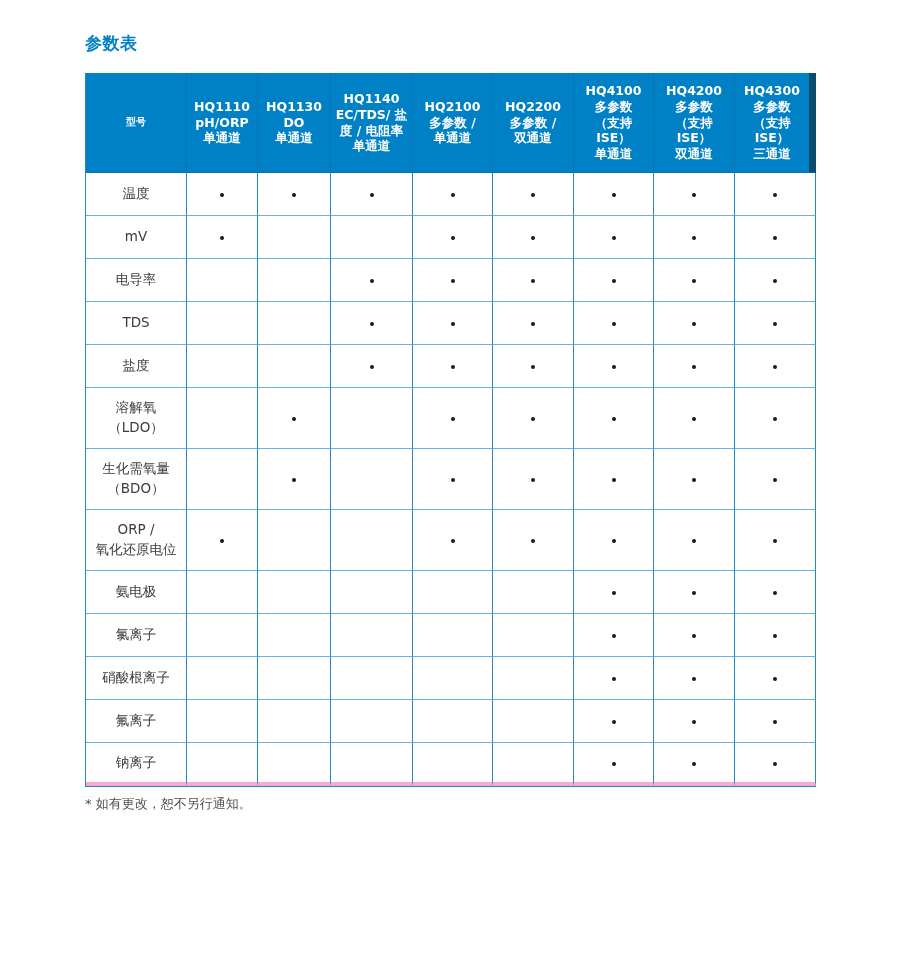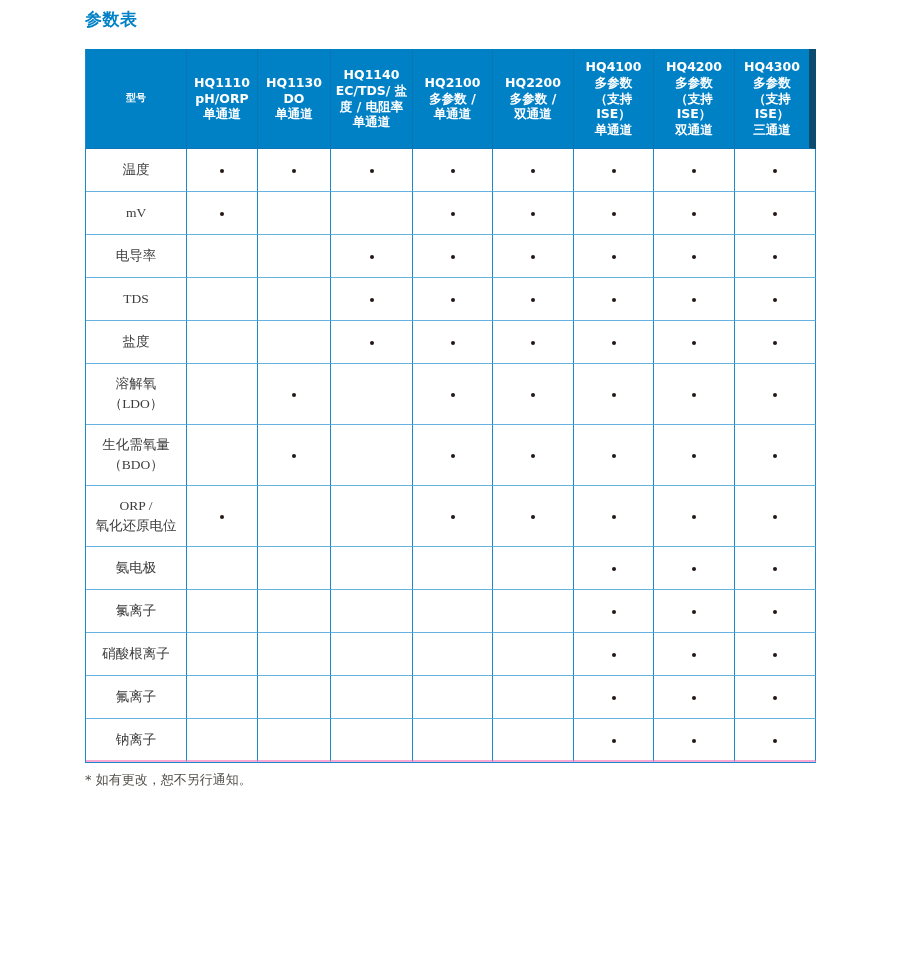--- a/index.html
+++ b/index.html
@@ -2,21 +2,21 @@
 <html><head>
 <meta charset="utf-8">
 <style>
   html,body{margin:0;padding:0;background:#ffffff;}
   body{
     width:900px;height:958px;
     font-family:"DejaVu Sans","Liberation Sans",sans-serif;
     color:#3c3c3c;
     -webkit-font-smoothing:antialiased;
   }
-  .page{padding:8px 85px 0 85px;}
+  .page{padding:32px 85px 0 85px;}
 
   .page-title{
     margin:0 0 18px 0;
     font-size:17px;
     font-weight:bold;
     color:#0081c6;
     letter-spacing:0.5px;
   }
 
   table.param-table{
@@ -55,23 +55,23 @@
     vertical-align:middle;
     font-weight:normal;
   }
   tbody th.row-head{
     font-size:13.5px;
     color:#3c3c3c;
     white-space:pre-line;
     line-height:1.45;
     padding:4px 2px;
   }
-  tbody tr{height:43px;font-family:Liberation Serif, serif;}
+  tbody tr{height:43px;}
   tbody tr.tall{height:61px;}
-  tbody tr:last-child th, tbody tr:last-child td{border-bottom:2px solid #f9a8d4;}
+  tbody tr:last-child th, tbody tr:last-child td{border-bottom:4px solid #f9a8d4;}
 
   .dot{
     display:inline-block;
     width:4px;height:4px;
     border-radius:50%;
     background:#231815;
     vertical-align:middle;
   }
 
   .footnote{

